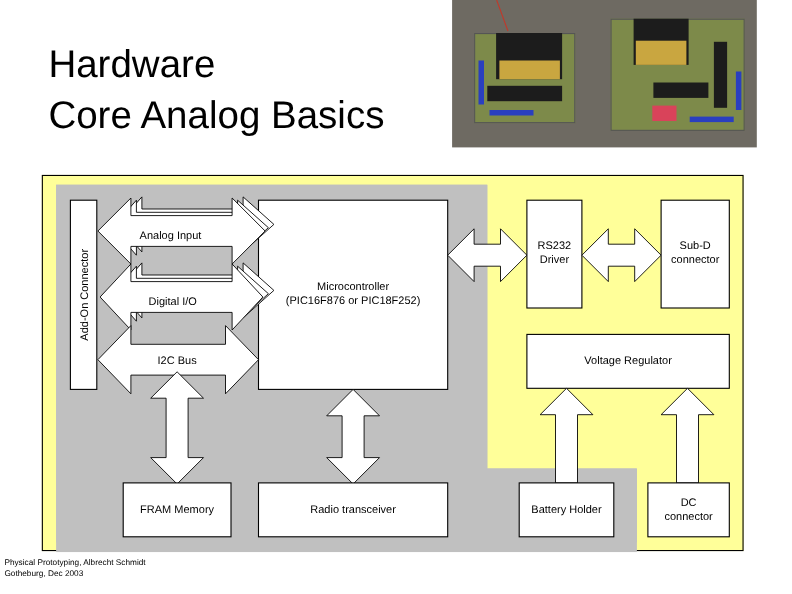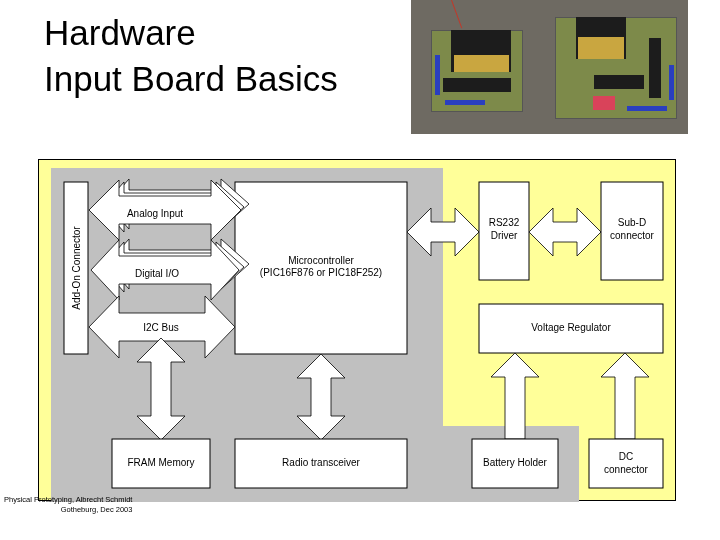--- a/index.html
+++ b/index.html
@@ -1,36 +1,36 @@
 <!DOCTYPE html>
 <html><head>
 <meta charset="utf-8">
 <style>
   html, body { margin:0; padding:0; }
   body { width:720px; height:540px; background:#ffffff; position:relative; overflow:hidden;
          font-family:"Liberation Sans", sans-serif; }
-  .title { position:absolute; left:44px; top:10px; font-size:35px; line-height:46px; color:#000; }
+  .title { position:absolute; left:44px; top:36px; font-size:35px; line-height:46px; color:#000; }
   .photo { position:absolute; left:411px; top:0; width:277px; height:134px; background:#6e6a62; overflow:hidden; }
   .board { position:absolute; background:#8c8a55; border:1px solid #555; }
   .pcb-green { background:#7d8a4a; }
   .chip-gold { position:absolute; background:#c9a640; }
   .chip-black { position:absolute; background:#1c1c1c; }
   .hdr-blue { position:absolute; background:#2a3fbf; }
   .diagram { position:absolute; left:38px; top:159px; width:638px; height:342px; background:#ffff99;
              border:1px solid #000; box-sizing:border-box; }
   svg { position:absolute; left:0; top:0; }
   .lbl { font-family:"Liberation Sans", sans-serif; font-size:10px; fill:#000; }
-  .footer { position:absolute; left:4px; top:495px; font-size:7.5px; line-height:10px; color:#000;text-align:right; }
+  .footer { position:absolute; left:4px; top:507px; font-size:7.5px; line-height:10px; color:#000; }
 </style>
 </head>
 <body>
 
 <div class="title">
   <div>Hardware</div>
-  <div>Input Board Basics</div>
+  <div>Core Analog Basics</div>
 </div>
 
 <div class="photo">
 
   <div class="board pcb-green" style="left:20px;top:30px;width:90px;height:80px;"></div>
   <div class="chip-black" style="left:40px;top:30px;width:60px;height:42px;"></div>
   <div class="chip-gold" style="left:43px;top:55px;width:55px;height:17px;"></div>
   <div class="chip-black" style="left:32px;top:78px;width:68px;height:14px;"></div>
   <div class="hdr-blue" style="left:24px;top:55px;width:5px;height:40px;"></div>
   <div class="hdr-blue" style="left:34px;top:100px;width:40px;height:5px;"></div>

